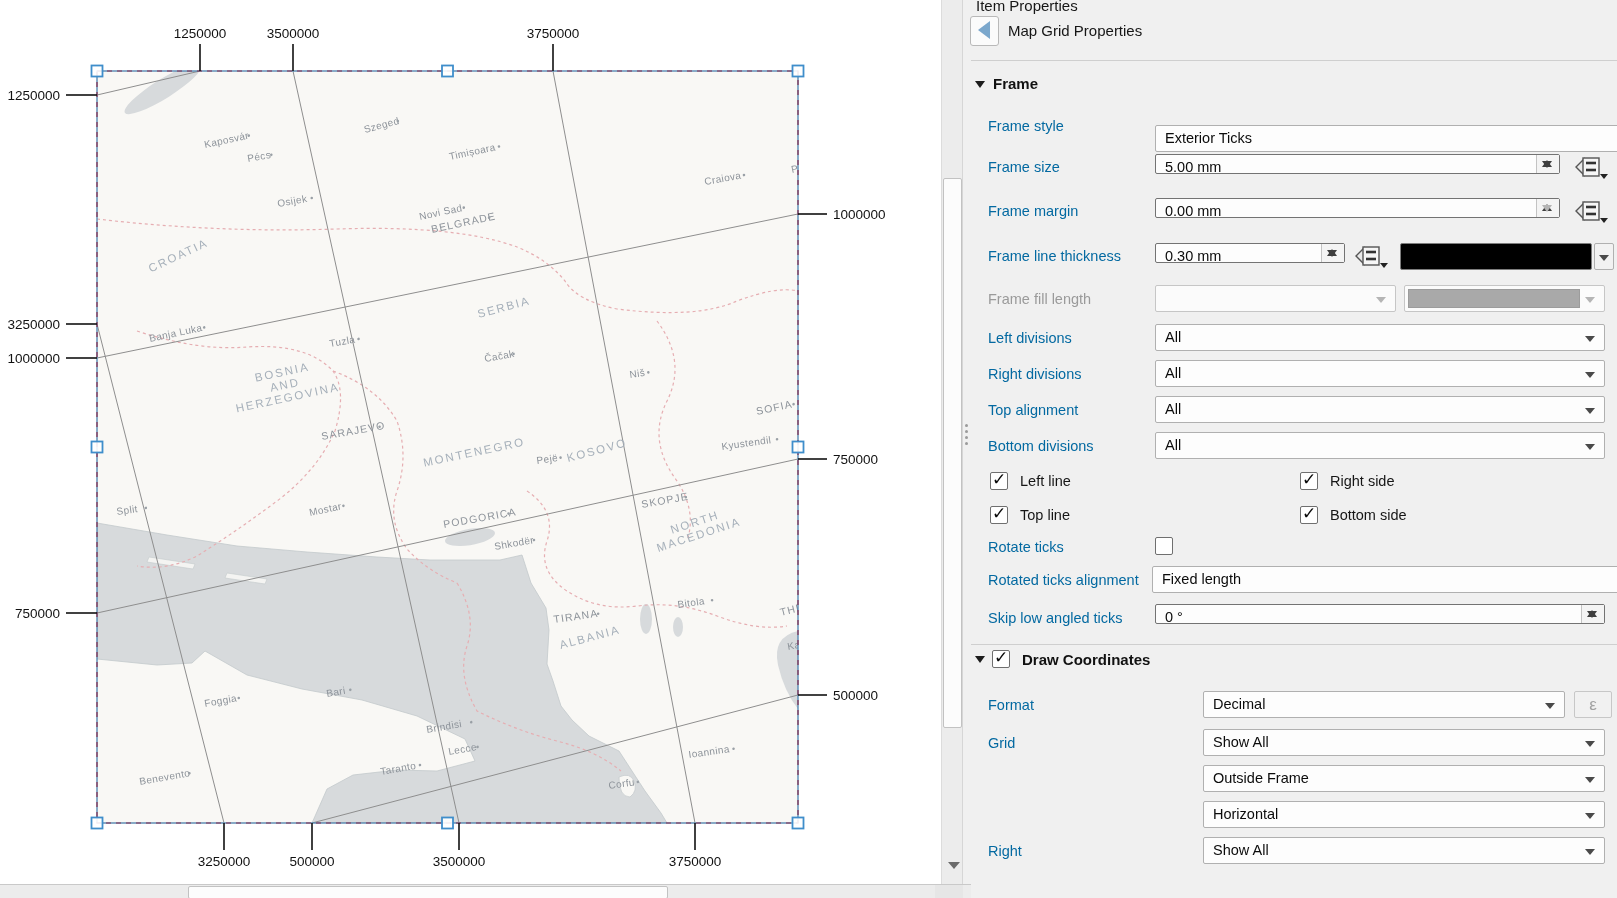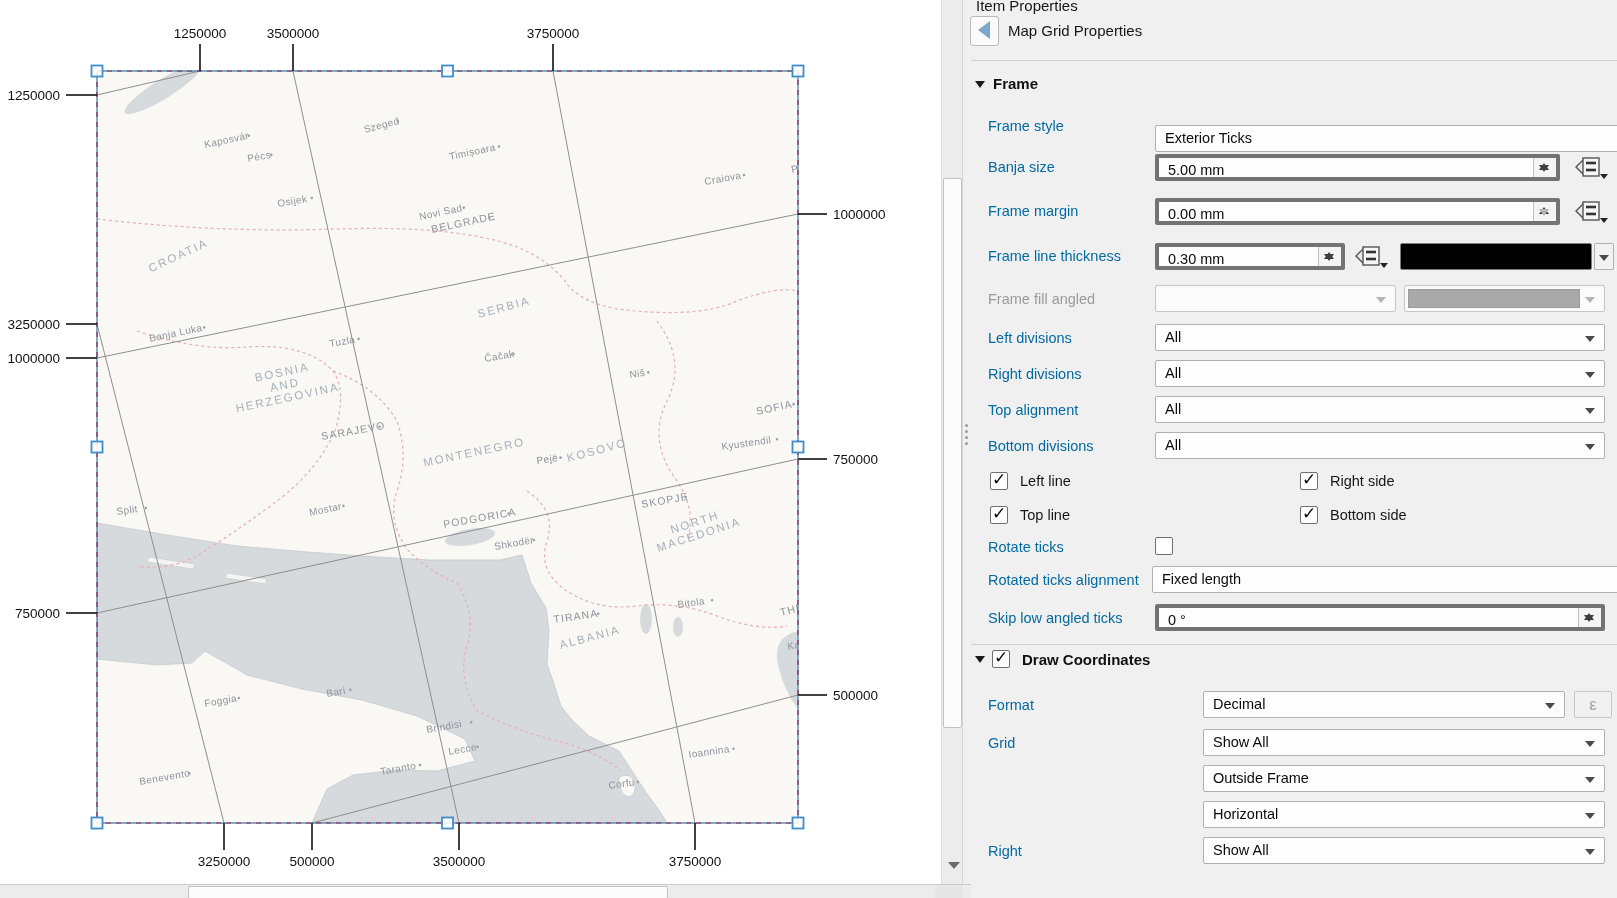--- a/index.html
+++ b/index.html
@@ -34,21 +34,21 @@
   .sect-arrow{width:0;height:0;border-left:5px solid transparent;border-right:5px solid transparent;border-top:7px solid #1c1c1c;}
   .sect-title{font-size:15px;font-weight:bold;color:#111;}
   .flabel{font-size:14.5px;color:#0369a1;white-space:nowrap;}
   .flabel.dim{color:#9a9a9a;}
   .combo{height:27px;background:#fdfdfd;border:1px solid #b0b0b0;border-radius:2px;box-sizing:border-box;}
   .combo .cval{position:absolute;left:9px;top:4px;font-size:14.5px;color:#0b0b0b;white-space:nowrap;}
   .carrow{position:absolute;right:9px;top:11px;width:0;height:0;border-left:5px solid transparent;border-right:5px solid transparent;border-top:6px solid #4a4a4a;}
   .combo.disabled{background:#fbfbfb;border-color:#c6c6c6;}
   .combo.disabled .carrow{border-top-color:#b5b5b5;}
   .swatch{position:absolute;left:3px;top:3px;right:24px;bottom:3px;border:1px solid #9c9c9c;}
-  .spin{height:27px;background:#fdfdfd;border:4px solid #737373;border-radius:2px;box-sizing:border-box;}
+  .spin{height:20px;background:#fdfdfd;border:1px solid #737373;border-radius:2px;box-sizing:border-box;}
   .spin .cval{position:absolute;left:9px;top:4px;font-size:14.5px;color:#0b0b0b;white-space:nowrap;}
   .spinbtns{position:absolute;right:0;top:0;bottom:0;width:22px;border-left:1px solid #c3c3c3;background:#f4f4f4;}
   .sup{position:absolute;left:5px;top:5px;width:0;height:0;border-left:5px solid transparent;border-right:5px solid transparent;border-bottom:7px solid #3f3f3f;}
   .sdn{position:absolute;left:5px;bottom:5px;width:0;height:0;border-left:5px solid transparent;border-right:5px solid transparent;border-top:7px solid #3f3f3f;}
   .sdn.dim{border-top-color:#b5b5b5;}
   .colorbtn{height:27px;background:#000;border:1px solid #7d7d7d;border-radius:2px;box-sizing:border-box;}
   .dropbtn{width:20px;height:27px;background:#f2f2f2;border:1px solid #b0b0b0;border-radius:2px;box-sizing:border-box;}
   .dropbtn .carrow{right:4px;}
   .checkbox{width:18px;height:18px;background:#fff;border:1px solid #6f6f6f;border-radius:2px;box-sizing:border-box;}
   .checkbox .mark{display:none;position:absolute;left:1px;top:-4px;font-size:17px;font-weight:bold;color:#0a0a0a;}
@@ -233,21 +233,21 @@
 
 <div class="abs sect-arrow" style="left:975px;top:81px"></div>
 <div class="abs sect-title" style="left:993px;top:75px">Frame</div>
 
 <div class="abs flabel" style="left:988px;top:118px">Frame style</div>
 <div class="abs combo" style="left:1155px;top:125px;width:504px">
   <span class="cval">Exterior Ticks</span>
   <span class="carrow"></span>
 </div>
 
-<div class="abs flabel" style="left:988px;top:159px">Banja size</div>
+<div class="abs flabel" style="left:988px;top:159px">Frame size</div>
 <div class="abs spin" style="left:1155px;top:154px;width:405px">
   <span class="cval">5.00 mm</span>
   <span class="spinbtns">
       <span class="sup"></span>
       <span class="sdn"></span>
     </span>
 </div>
 <div class="abs ddbtn" style="left:1574px;top:154px">
   <svg width="36" height="27" viewBox="0 0 36 27">
     <polygon points="10,5 2,13 10,21" fill="#e9e9e9" stroke="#555" stroke-width="1.4"></polygon>
@@ -291,21 +291,21 @@
     <line x1="12" y1="9" x2="22" y2="9" stroke="#333" stroke-width="2.6"></line>
     <line x1="12" y1="16" x2="22" y2="16" stroke="#333" stroke-width="2.6"></line>
     <polygon points="26,20 34,20 30,25" fill="#222"></polygon>
   </svg>
 </div>
 <div class="abs colorbtn" style="left:1400px;top:243px;width:192px"></div>
 <div class="abs dropbtn" style="left:1594px;top:243px">
     <span class="carrow"></span>
   </div>
 
-<div class="abs flabel dim" style="left:988px;top:291px">Frame fill angled</div>
+<div class="abs flabel dim" style="left:988px;top:291px">Frame fill length</div>
 <div class="abs combo disabled" style="left:1155px;top:285px;width:241px">
   <span class="carrow"></span>
 </div>
 <div class="abs combo disabled" style="left:1404px;top:285px;width:201px">
   <span class="swatch" style="background:#a9a9a9"></span>
   <span class="carrow"></span>
 </div>
 
 <div class="abs flabel" style="left:988px;top:330px">Left divisions</div>
 <div class="abs combo" style="left:1155px;top:324px;width:450px">

